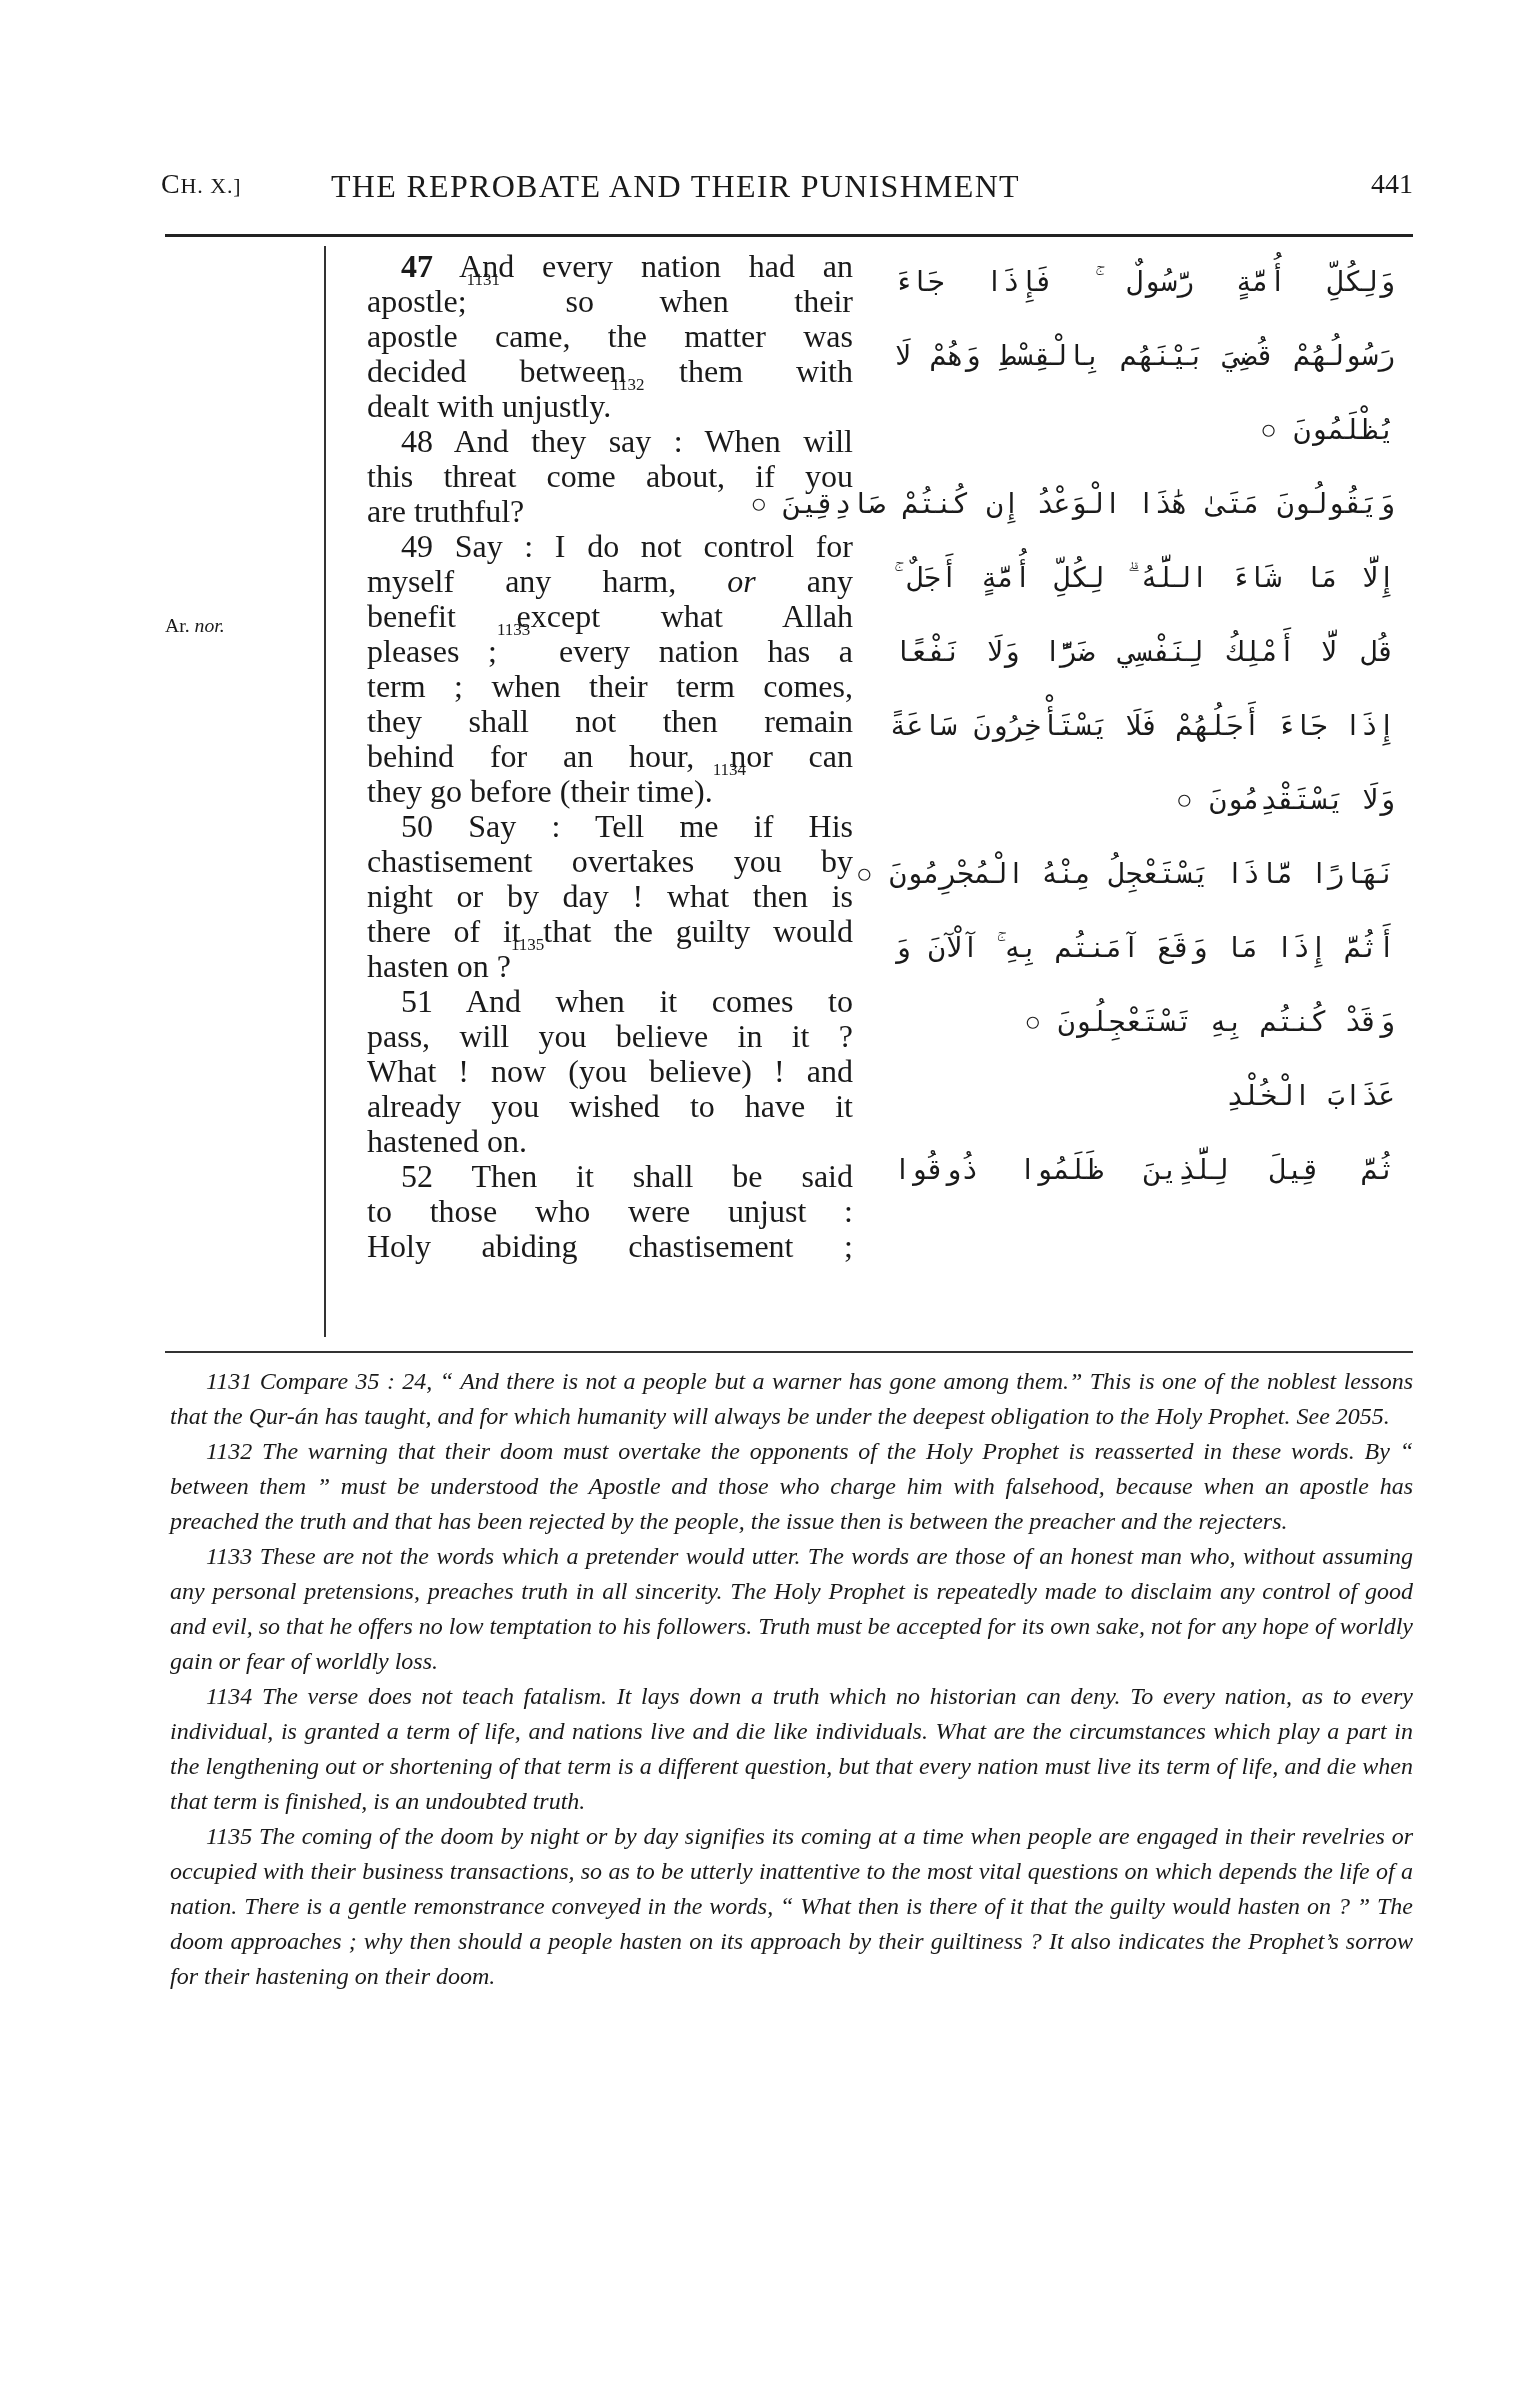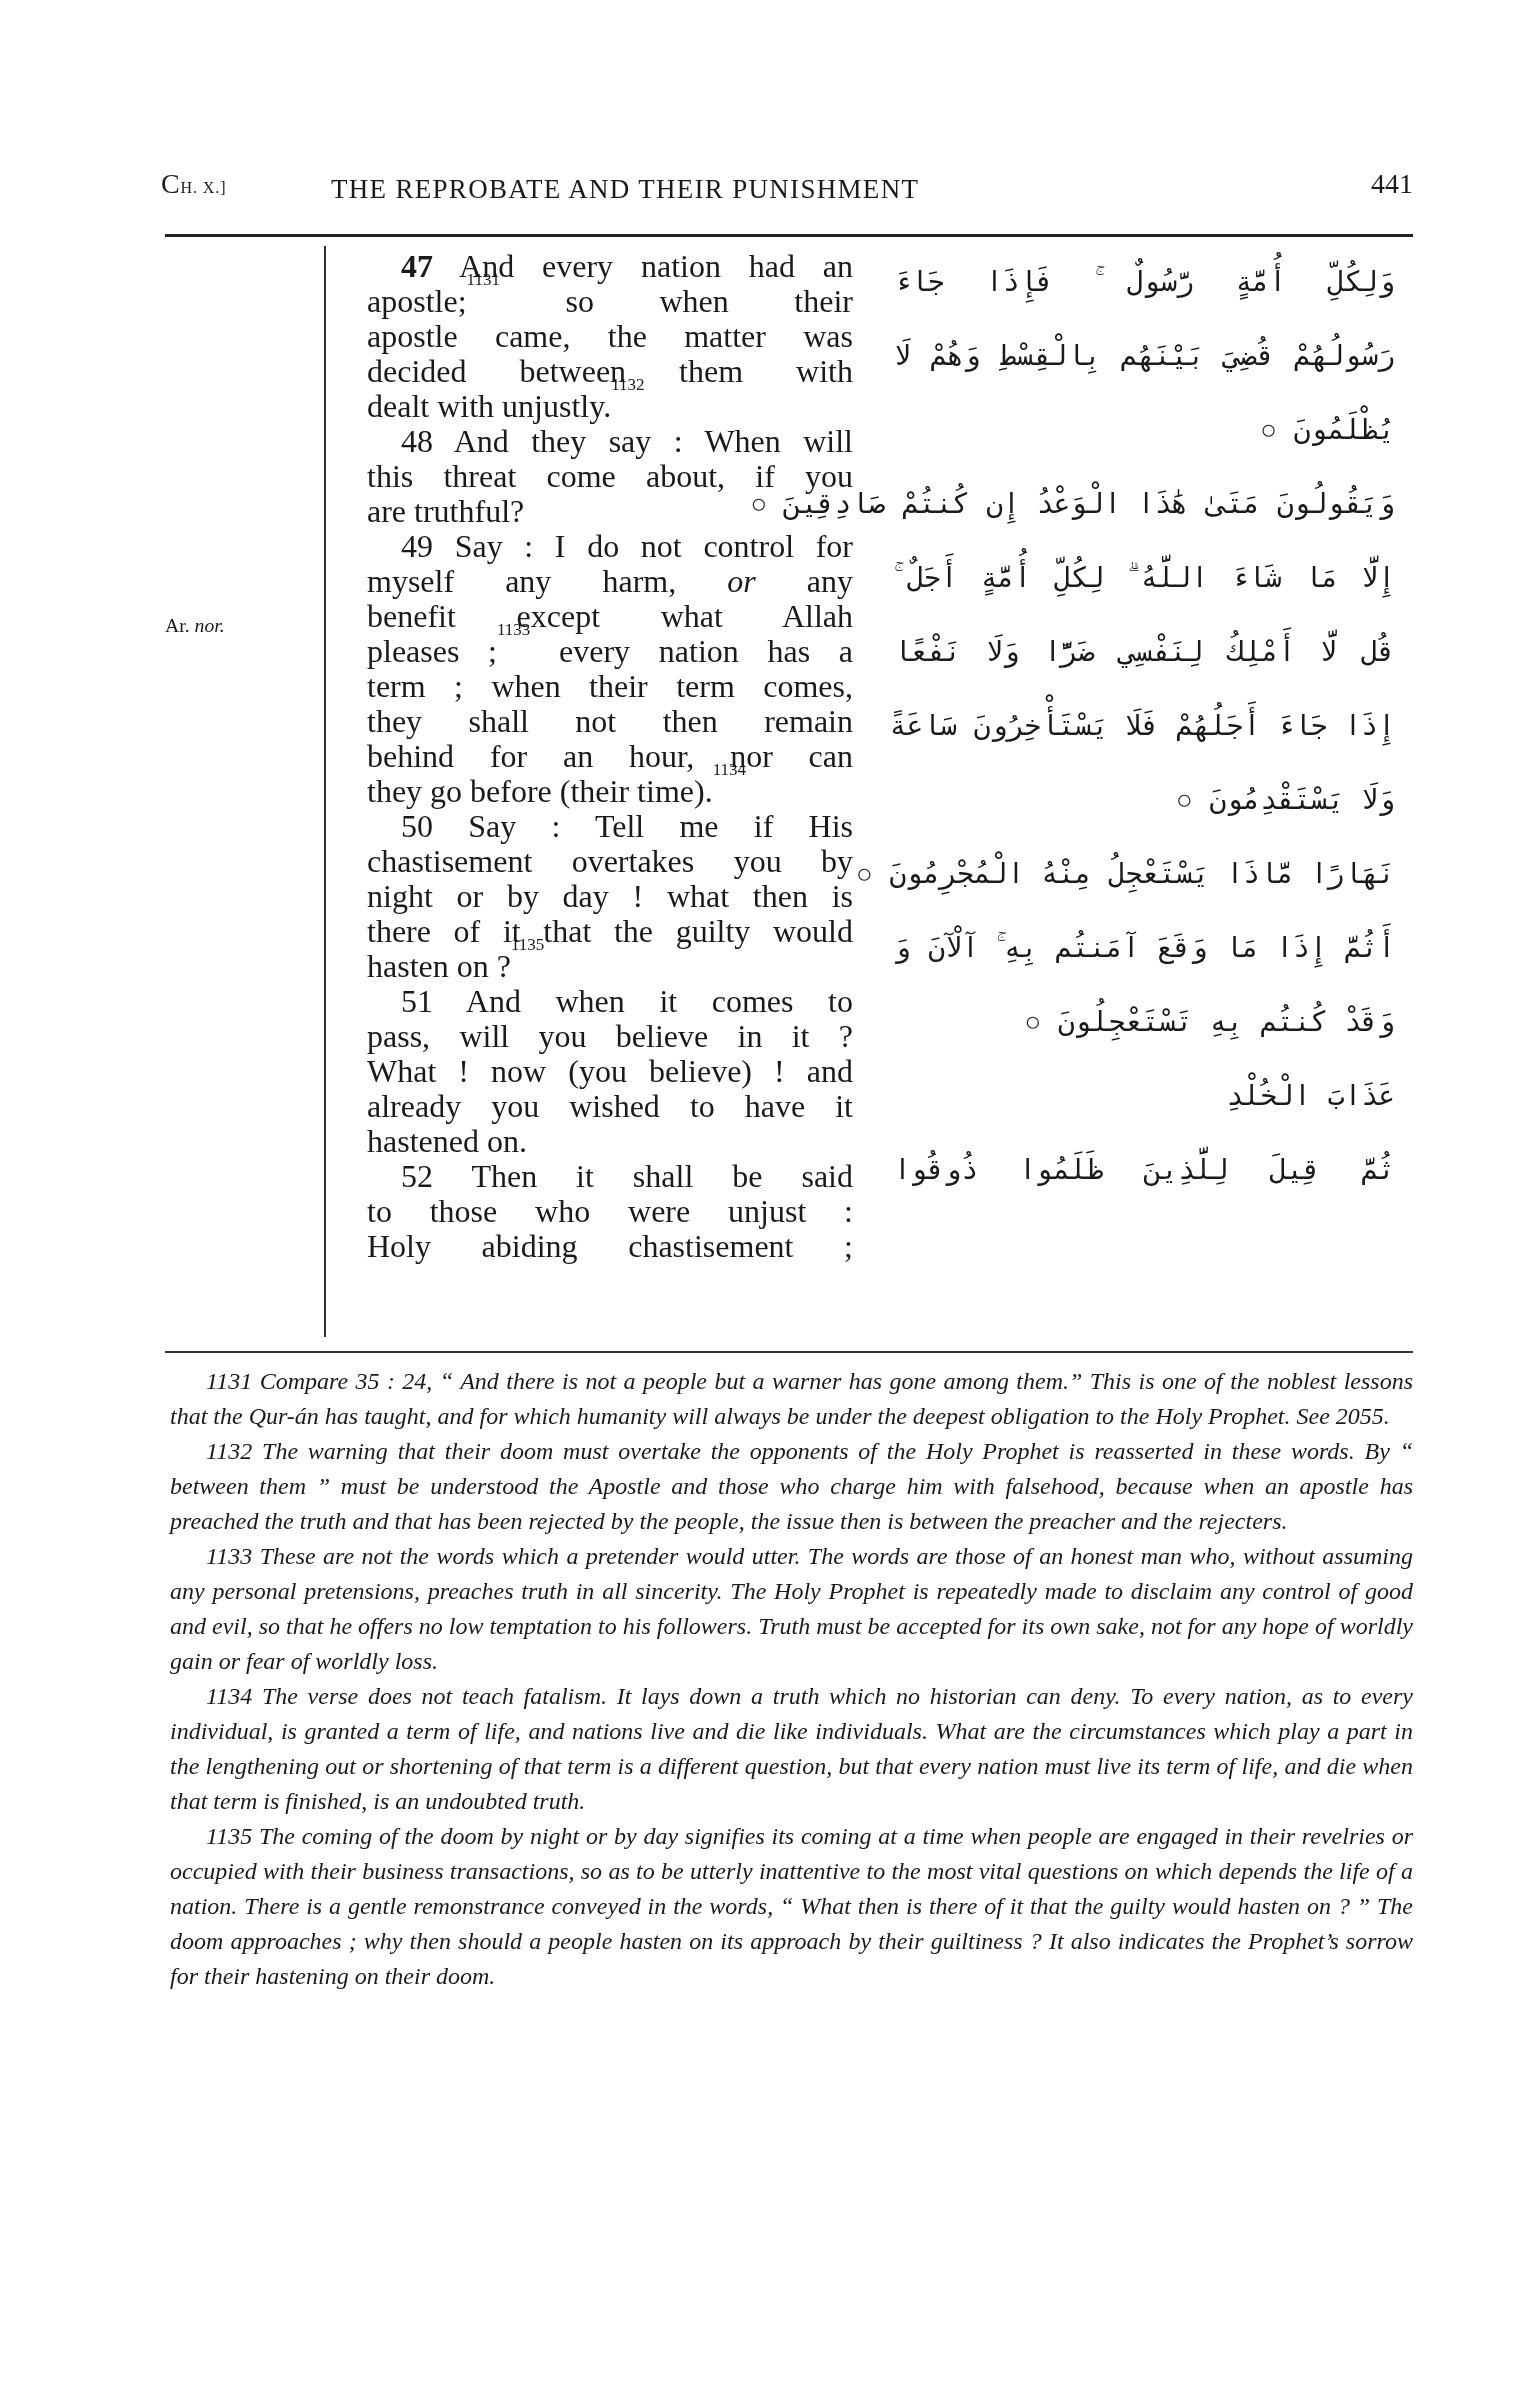--- a/index.html
+++ b/index.html
@@ -2,22 +2,22 @@
 <html style="font-size:14.3px"><head>
 <meta charset="utf-8">
 <style>
   html, body { margin:0; padding:0; background:#ffffff; }
   body { width:1538px; height:2401px; position:relative; overflow:hidden; color:#1a1a1a;
          font-family:"Liberation Serif","DejaVu Serif",serif; }
 
   
   #runhead { position:absolute; left:161px; top:168px; width:1252px; height:39px; }
   #runhead .ch { position:absolute; left:0; top:0; font-size:28px; letter-spacing:0.9px; }
-  #runhead .ch .sc { font-size:16px; }
-  #runhead .title { position:absolute; left:170px; top:0; font-size:27px; letter-spacing:1.3px;margin-top:6px; }
+  #runhead .ch .sc { font-size:22px; }
+  #runhead .title { position:absolute; left:170px; top:0; font-size:32px; letter-spacing:1.3px; }
   #runhead .pno { position:absolute; right:0; top:0; font-size:28px; }
 
   .rule-top { position:absolute; left:165px; top:234px; width:1248px; height:2.7px; background:#222; }
   .rule-foot { position:absolute; left:165px; top:1351px; width:1248px; height:1.8px; background:#333; }
   .vline { position:absolute; left:324px; top:246px; width:1.8px; height:1091px; background:#333; }
 
   .margin-note { position:absolute; left:165px; top:614px; font-size:19.7px; }
   .margin-note i { font-style:italic; }
 
   

